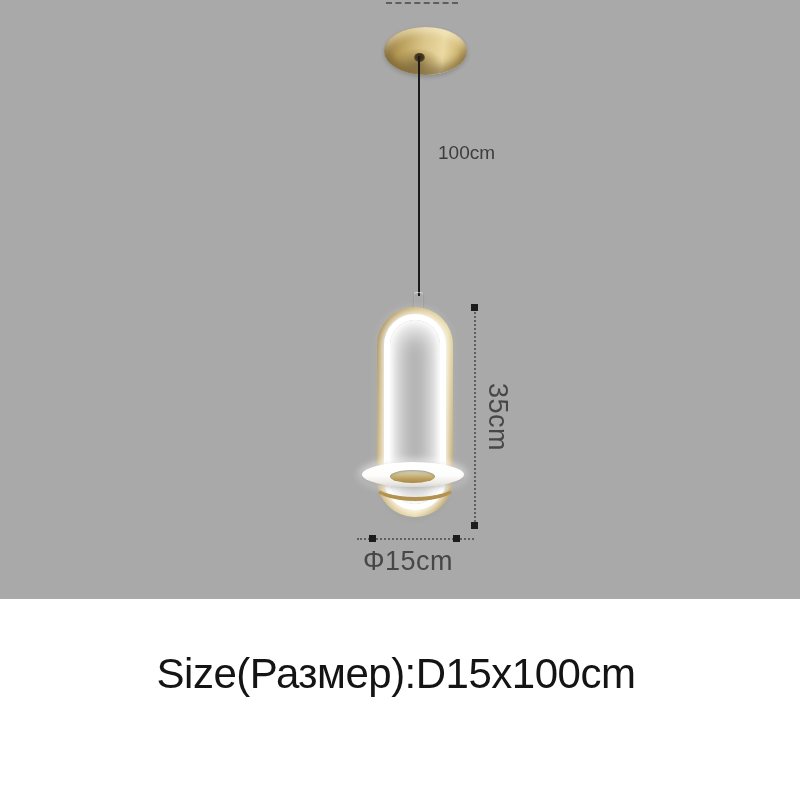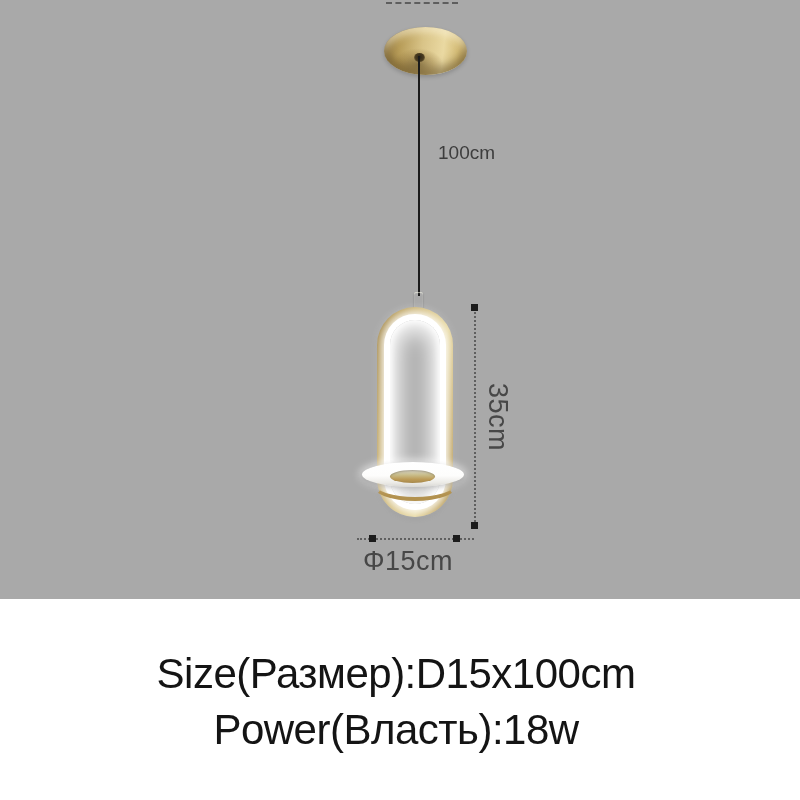--- a/index.html
+++ b/index.html
@@ -101,15 +101,14 @@
   <div class="sq sq-bottom"></div>
   <div class="dim-label height-label">35cm</div>
 
   <div class="dim-h-line"></div>
   <div class="sq sq-left"></div>
   <div class="sq sq-right"></div>
   <div class="dim-label dia-label">Φ15cm</div>
 
   <div class="specs">
     <div class="spec-line">Size(Размер):D15x100cm</div>
-    <div class="spec-line">Power(Власть):18w</div>
   </div>
 </div>
 
 </body></html>

